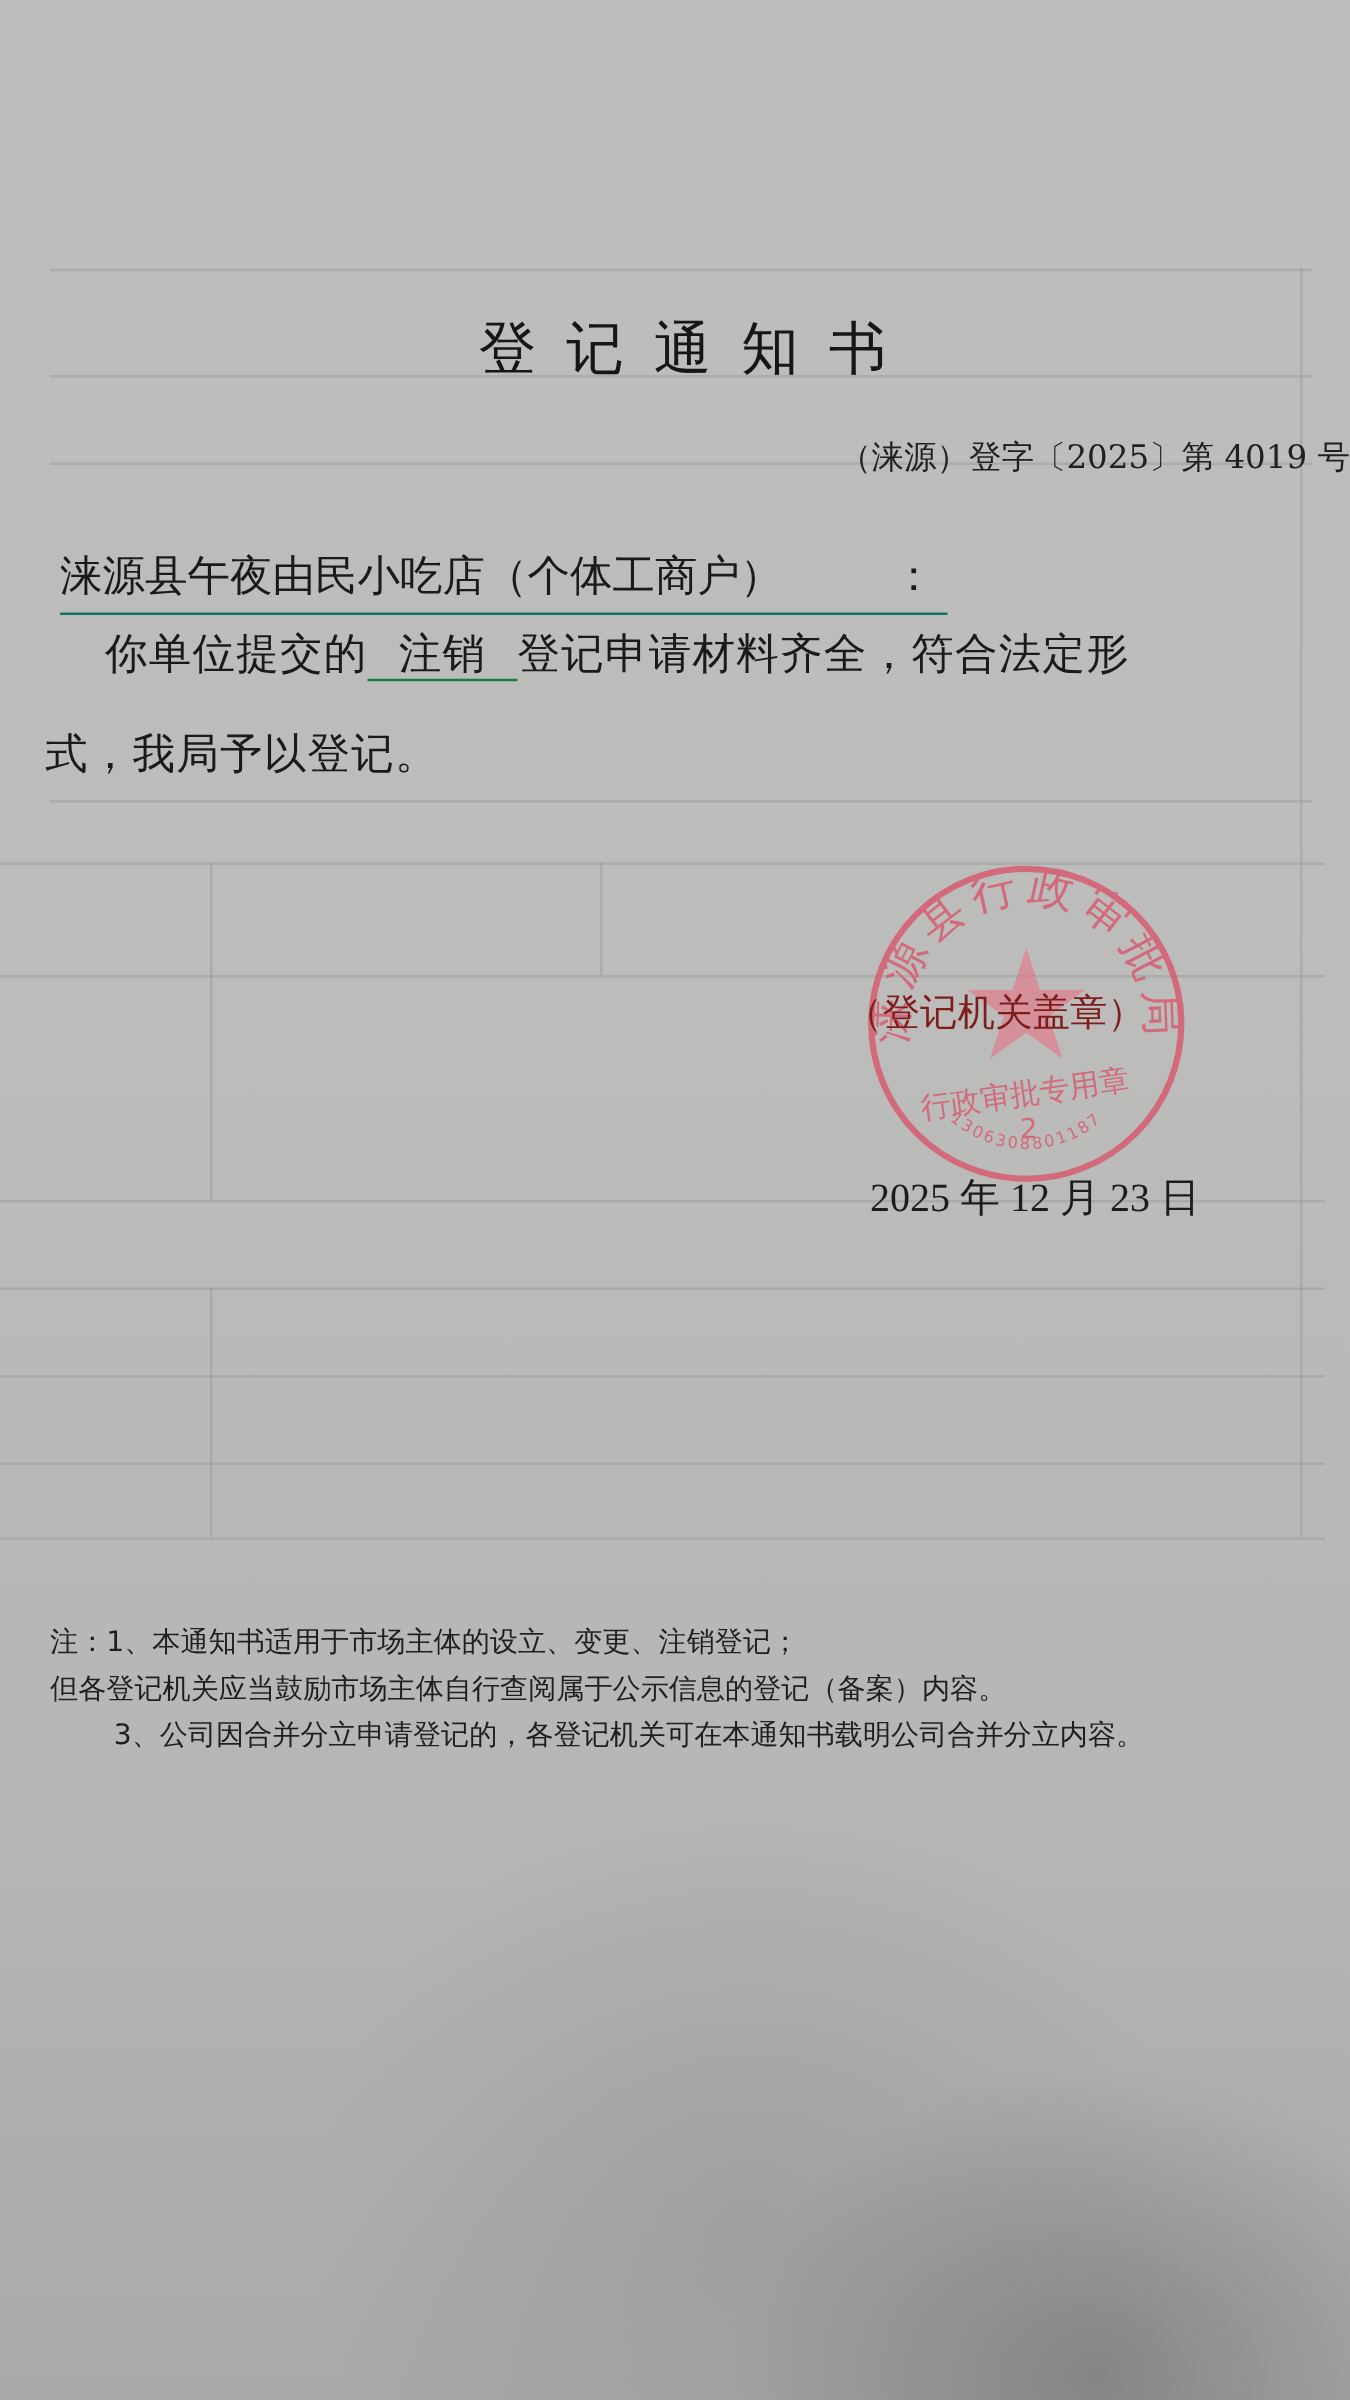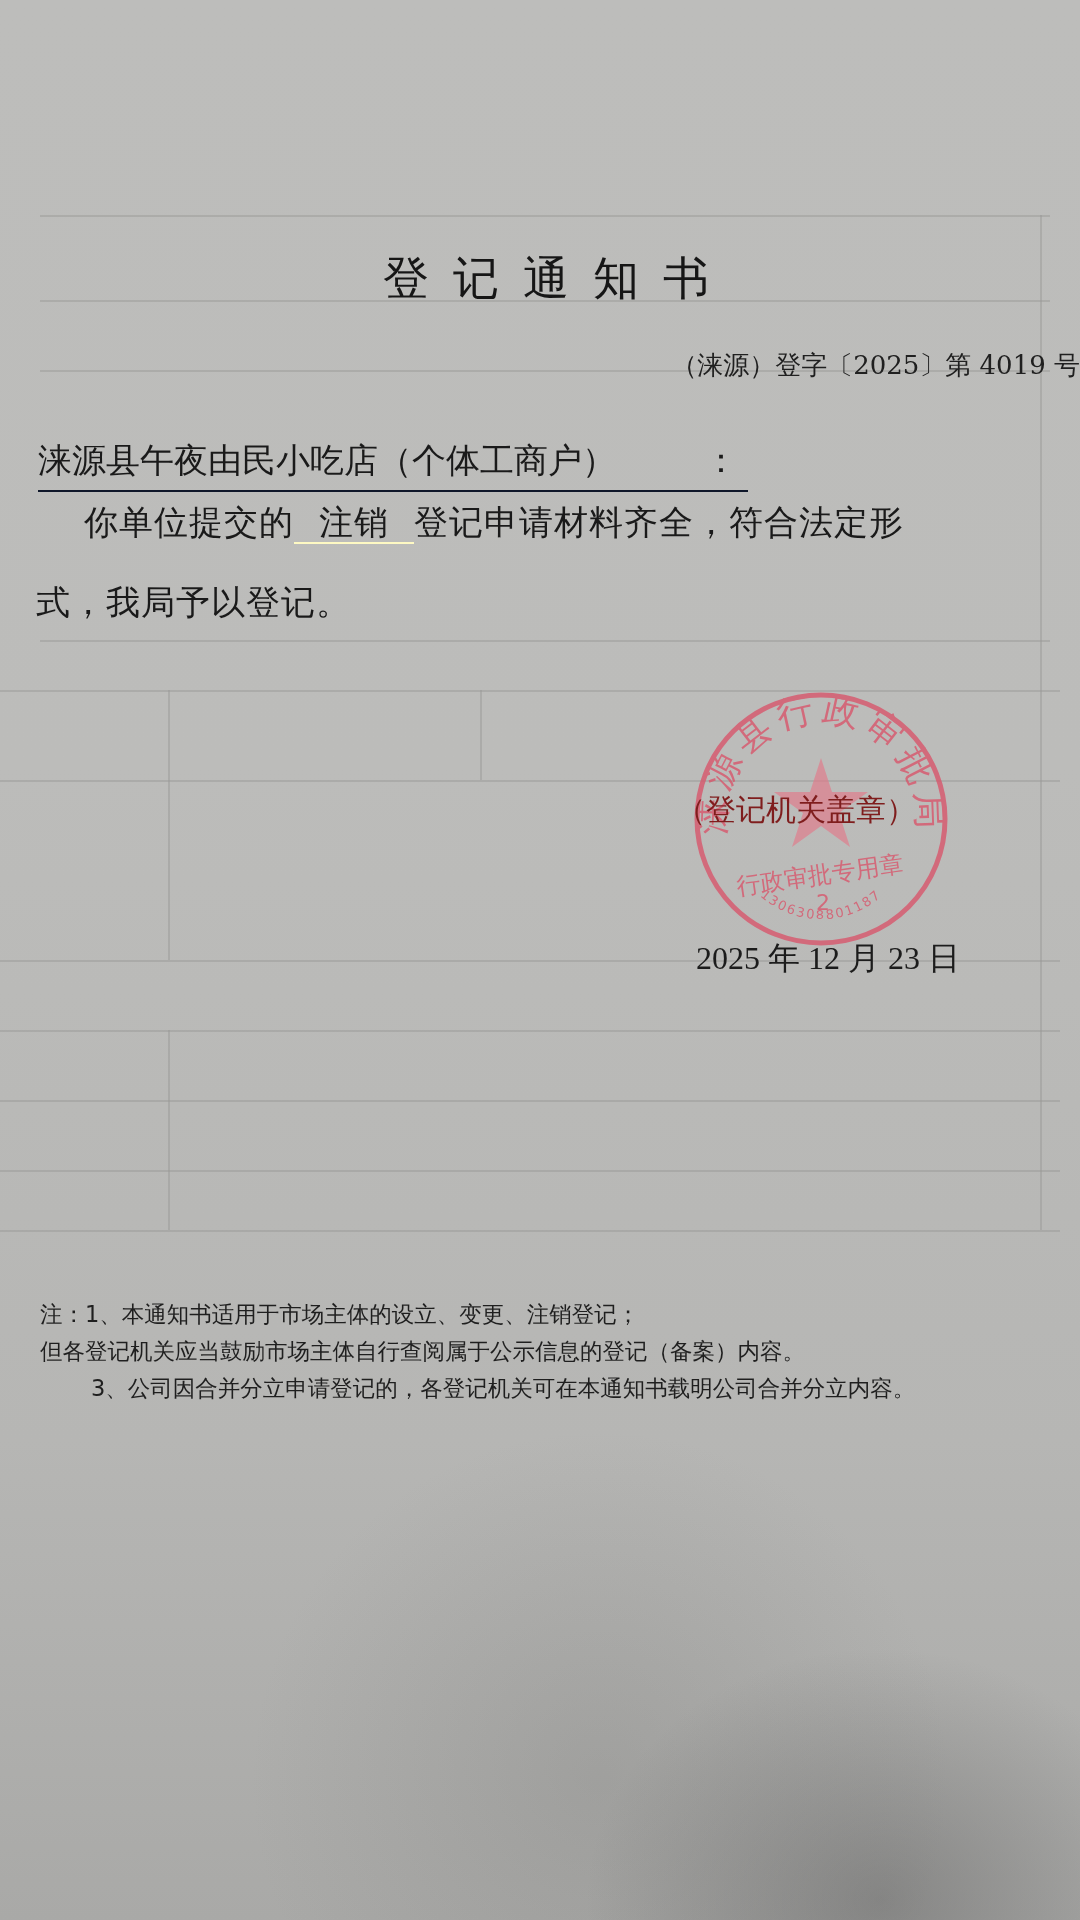--- a/index.html
+++ b/index.html
@@ -47,27 +47,27 @@
     .docno {
       position: absolute;
       left: 0; right: 0;
       top: 348px;
       text-align: right;
       font-size: 26px;
       color: #202020;
     }
     .recipient {
       position: absolute;
-      left: 38px;
+      left: 48px;
       top: 438px;
       width: 710px;
       font-family: Liberation Serif, serif;
       font-size: 34px;
       color: #1a1a1a;
-      border-bottom: 2px solid #0f172a;
+      border-bottom: 2px solid #0f766e;
       padding-bottom: 6px;
       white-space: nowrap;
     }
     .recipient .colon {
       position: absolute;
       right: 10px;
       top: 0;
     }
     .body-line {
       position: absolute;
@@ -76,21 +76,21 @@
       color: #1a1a1a;
       white-space: nowrap;
       letter-spacing: 1px;
     }
     .line1 { left: 84px; top: 500px; }
     .line2 { left: 36px; top: 580px; }
     .fill-in {
       display: inline-block;
       min-width: 112px;
       text-align: center;
-      border-bottom: 2px solid #fef9c3;
+      border-bottom: 2px solid #15803d;
       padding: 0 4px;
       line-height: 1.15;
     }
     .seal-label {
       position: absolute;
       left: 676px;
       top: 790px;
       font-family: "DejaVu Sans", sans-serif;
       font-size: 30px;
       color: #7f1d1d;

